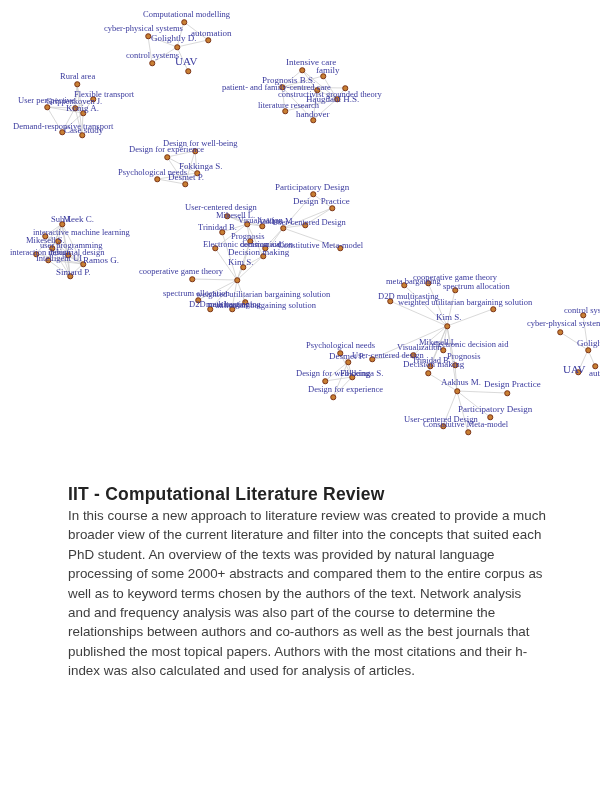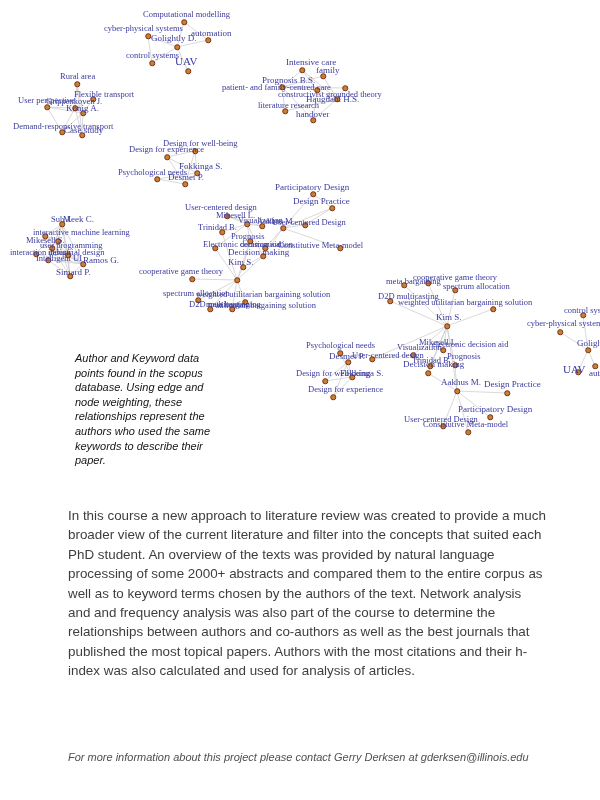--- a/index.html
+++ b/index.html
@@ -310,16 +310,15 @@
       <div class="glabel" style="left: 403px; top: 360px; font-size: 9px; color: rgb(59, 59, 158);">Decision making</div>
       <div class="glabel" style="left: 296px; top: 369px; font-size: 8.5px; color: rgb(59, 59, 158);">Design for well-being</div>
       <div class="glabel" style="left: 340px; top: 369px; font-size: 9px; color: rgb(59, 59, 158);">Fokkinga S.</div>
       <div class="glabel" style="left: 308px; top: 385px; font-size: 8.5px; color: rgb(59, 59, 158);">Design for experience</div>
       <div class="glabel" style="left: 441px; top: 378px; font-size: 9px; color: rgb(59, 59, 158);">Aakhus M.</div>
       <div class="glabel" style="left: 484px; top: 380px; font-size: 9px; color: rgb(59, 59, 158);">Design Practice</div>
       <div class="glabel" style="left: 458px; top: 405px; font-size: 9px; color: rgb(59, 59, 158);">Participatory Design</div>
       <div class="glabel" style="left: 404px; top: 415px; font-size: 8.5px; color: rgb(59, 59, 158);">User-centered Design</div>
       <div class="glabel" style="left: 423px; top: 420px; font-size: 8.5px; color: rgb(59, 59, 158);">Constitutive Meta-model</div>
     </div>
-  <div class="caption">Author and Keyword data points found in the scopus database. Using edge and node weighting, these relationships represent the authors who used the same keywords to describe their paper.</div>
+  <h1 class="title">IIT - Computational Literature Review</h1>
   <p class="bodytext">In this course a new approach to literature review was created to provide a much broader view of the current literature and filter into the concepts that suited each PhD student. An overview of the texts was provided by natural language processing of some 2000+ abstracts and compared them to the entire corpus as well as to keyword terms chosen by the authors of the text. Network analysis and and frequency analysis was also part of the course to determine the relationships between authors and co-authors as well as the best journals that published the most topical papers. Authors with the most citations and their h-index was also calculated and used for analysis of articles.</p>
-  <p class="footer">For more information about this project please contact Gerry Derksen at gderksen@illinois.edu</p>
 </div>
 
 </body></html>

